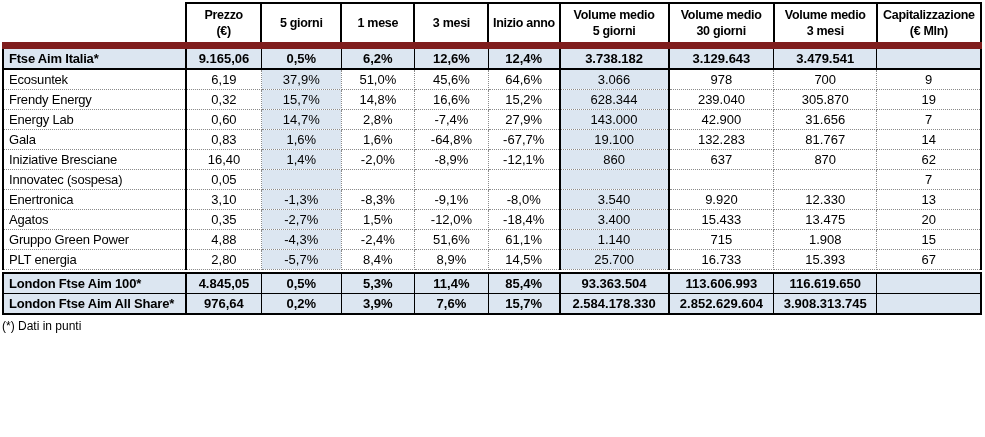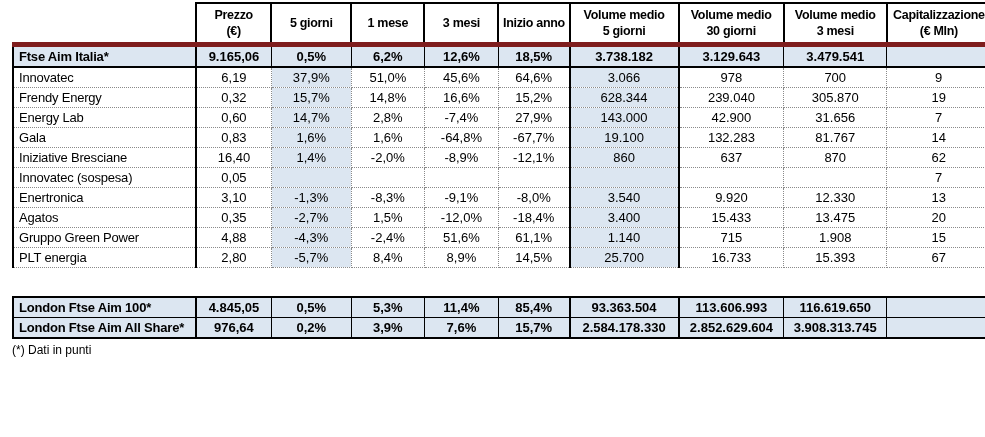--- a/index.html
+++ b/index.html
@@ -1,17 +1,17 @@
 <!DOCTYPE html>
 <html style="--hl: #dce6f1;"><head>
 <meta charset="utf-8">
 <style>
   html,body{margin:0;padding:0;background:#ffffff;}
   body{width:985px;height:437px;overflow:hidden;font-family:"Liberation Sans",sans-serif;color:#000;}
-  .wrap{padding:2px 2px 0 12px;box-sizing:border-box;width:886px;}
+  .wrap{padding:2px 2px 0 2px;box-sizing:border-box;width:886px;}
   table.fin{border-collapse:collapse;table-layout:fixed;width:980px;}
   
   thead th{border:2px solid #000;background:#fff;font-weight:bold;font-size:12.5px;line-height:1.3;
            text-align:center;vertical-align:middle;height:38px;padding:0 1px;letter-spacing:-0.3px;
            white-space:nowrap;overflow:hidden;}
   thead th.blank{border:none;}
   
   td{font-size:13px;height:17px;padding:1px 3px;white-space:nowrap;overflow:hidden;
      text-align:center;vertical-align:middle;box-sizing:content-box;}
   td.name{text-align:left;padding-left:5px;letter-spacing:-0.2px;}
@@ -19,23 +19,23 @@
   tr.normal td{border:1px dotted #8a8a8a;}
   tr.normal td.name{border-left:2px solid #000;border-right:2px solid #000;}
   tr.normal td.hl5{background:var(--hl);}
   tr.normal td.vol5{background:var(--hl);border-left:2px solid #000;border-right:2px solid #000;margin-top:40px;}
   tr.normal td:last-child{border-right:2px solid #000;}
   
   tr.boldrow td{background:var(--hl);font-weight:bold;border:1px solid #000;}
   tr.boldrow td.name{border-left:2px solid #000;border-right:2px solid #000;}
   tr.boldrow td.vol5{border-left:2px solid #000;border-right:2px solid #000;}
   tr.boldrow td:last-child{border-right:2px solid #000;}
-  tr.thick-tb td{border-top:5px solid #7f1d1d;border-bottom:2px solid #000;}
-  
-  table.london{border:2px solid #000;margin-top:28px;}
+  tr.thick-tb td{border-top:7px solid #7f1d1d;border-bottom:2px solid #000;}
+  
+  table.london{border:2px solid #000;margin-top:2px;}
   
   .notes{width:980px;display:flex;justify-content:space-between;align-items:center;
          padding-top:4px;font-size:12px;}
   .fonte{font-style:italic;}
 </style>
 </head>
 <body>
 
 <div class="wrap">
 
@@ -89,28 +89,28 @@
           </th>
         </tr>
       </thead>
     <tbody id="main-body">
         <tr class="boldrow thick-tb">
           <td class="name">Ftse Aim Italia*</td>
           <td>9.165,06</td>
           <td class="hl5">0,5%</td>
           <td>6,2%</td>
           <td>12,6%</td>
-          <td>18,5%</td>
+          <td>12,4%</td>
           <td class="vol5">3.738.182</td>
           <td>3.129.643</td>
           <td>3.479.541</td>
           <td></td>
         </tr>
         <tr class="normal">
-          <td class="name">Innovatec</td>
+          <td class="name">Ecosuntek</td>
           <td>6,19</td>
           <td class="hl5">37,9%</td>
           <td>51,0%</td>
           <td>45,6%</td>
           <td>64,6%</td>
           <td class="vol5">3.066</td>
           <td>978</td>
           <td>700</td>
           <td>9</td>
         </tr>

